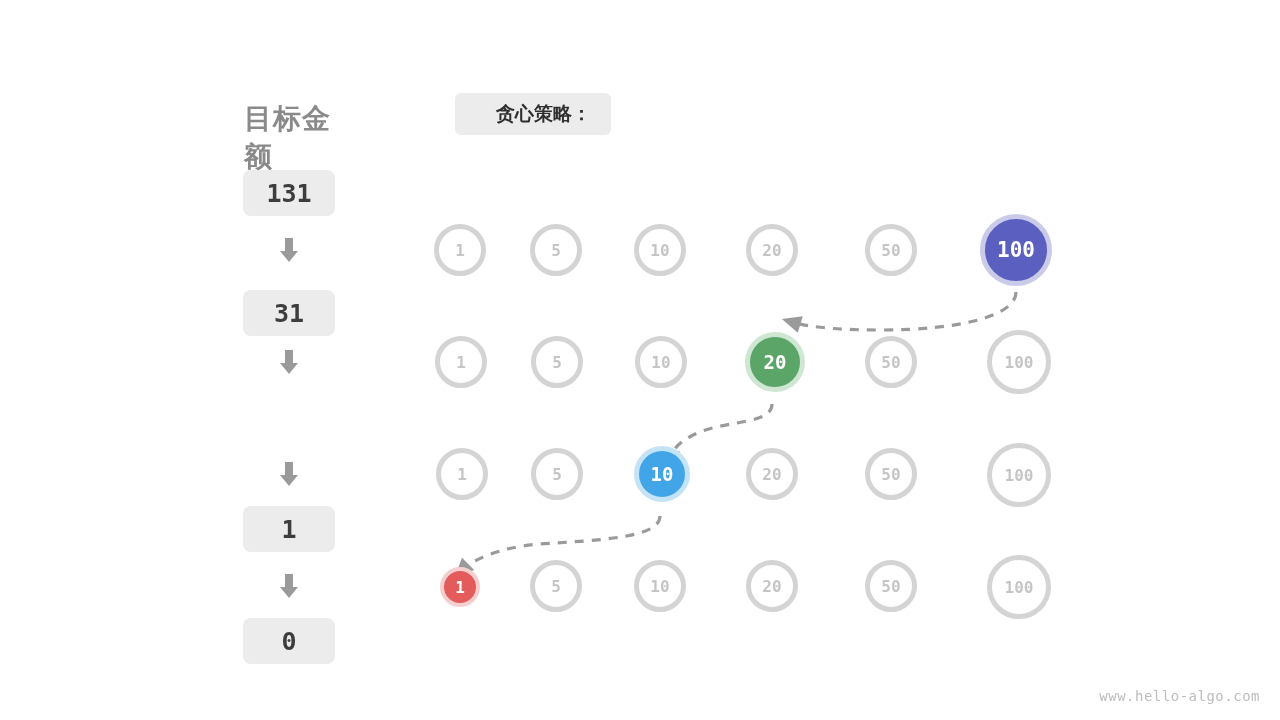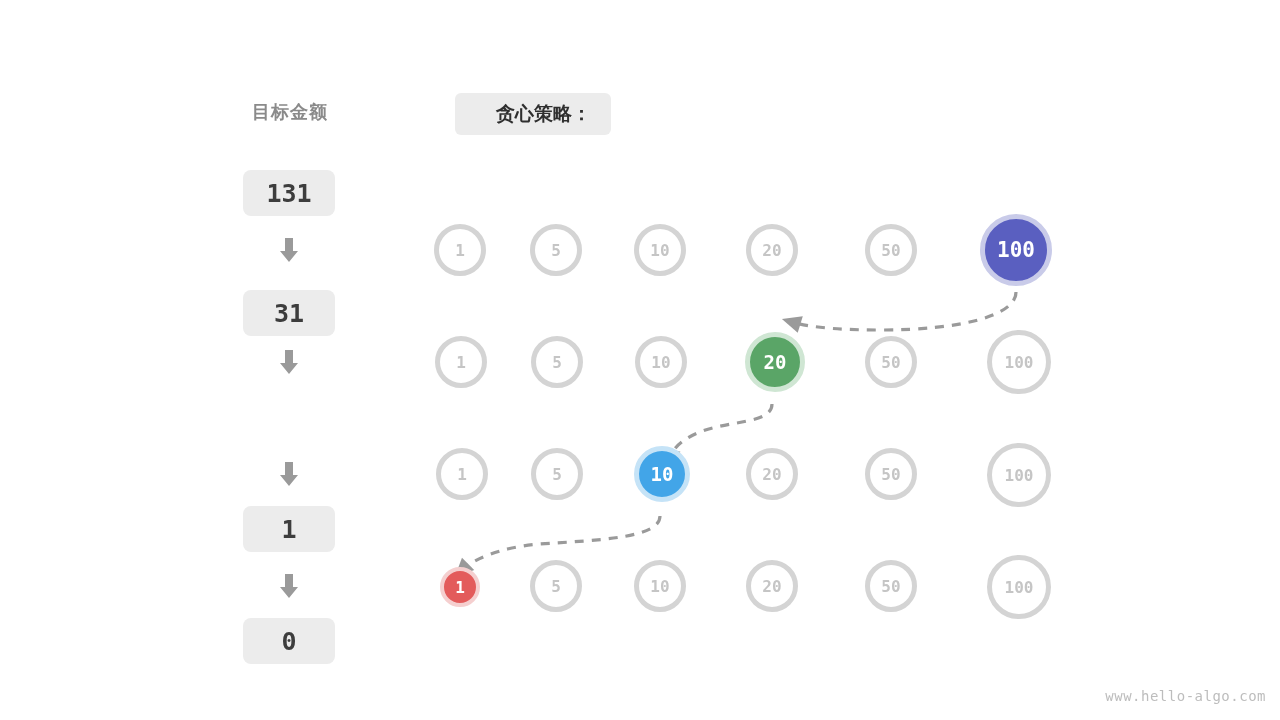--- a/index.html
+++ b/index.html
@@ -21,22 +21,21 @@
     width: 1280px;
     height: 720px;
   }
 
   
   .left-label {
     position: absolute;
     left: 244px;
     top: 100px;
     width: 92px;
-    text-align: center;
-    font-size: 18px;
+    font-size: 28px;
     font-weight: bold;
     color: #8a8a8a;
     letter-spacing: 1px;
   }
 
   .amount-box {
     position: absolute;
     left: 243px;
     width: 92px;
     height: 46px;
@@ -115,21 +114,21 @@
     position: absolute;
     left: 0; top: 0;
     width: 1280px;
     height: 720px;
     pointer-events: none;
   }
 
   
   .footer {
     position: absolute;
-    right: 14px;
+    right: 20px;
     bottom: 16px;
     font-size: 14px;
     color: #bdbdbd;
     font-family: "DejaVu Sans Mono", monospace;
     letter-spacing: 0.5px;
   }
 </style>
 </head>
 <body>
 

